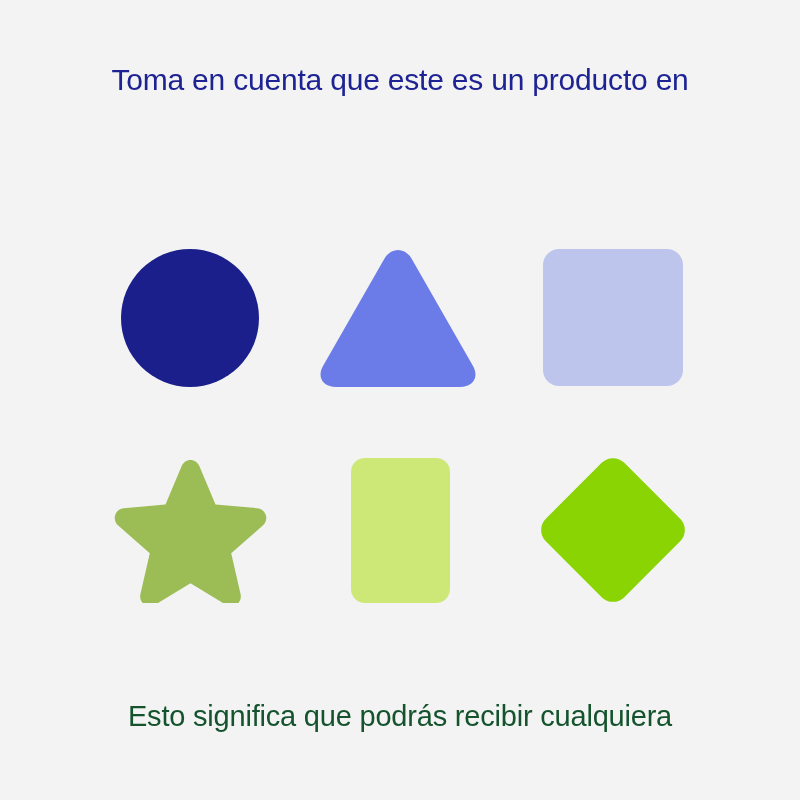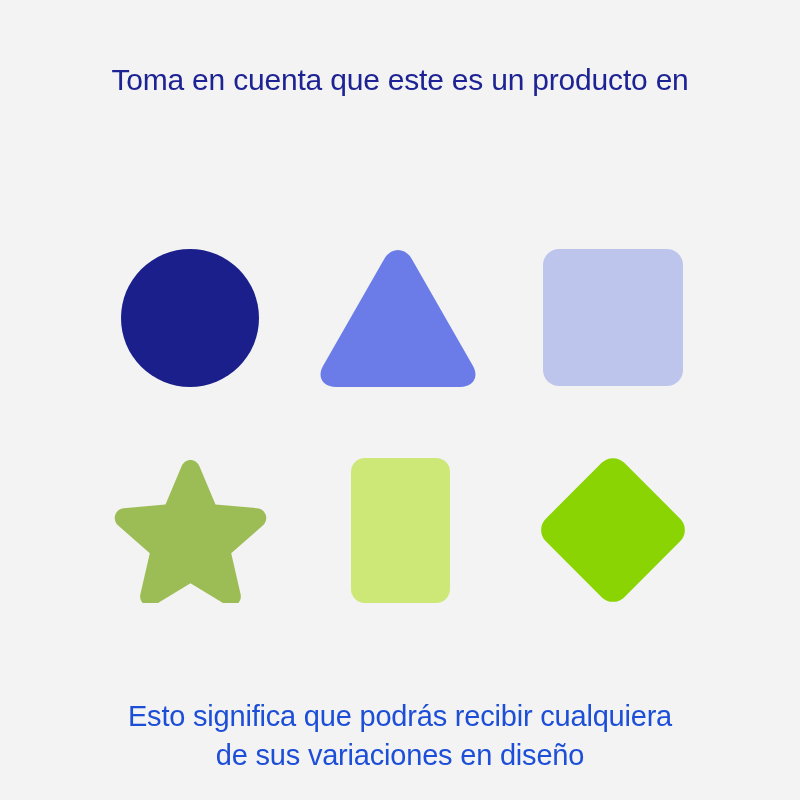--- a/index.html
+++ b/index.html
@@ -150,18 +150,17 @@
     </div>
 
     <div class="shape-cell cell-diamond">
       <svg width="158" height="158" viewBox="0 0 158 158" aria-hidden="true">
         <rect x="23.5" y="23.5" width="111" height="111" rx="16" ry="16" transform="rotate(45 79 79)" fill="#8BD404"></rect>
       </svg>
     </div>
 
   </div>
 
-  <div class="footer-text" style="color: #1d4ed8;">
+  <div class="footer-text" style="color: #14532d;">
     <span class="footer-line">Esto significa que podrás recibir cualquiera</span>
-    <span class="footer-line">de sus variaciones en diseño</span>
   </div>
 
 </div>
 
 </body></html>

